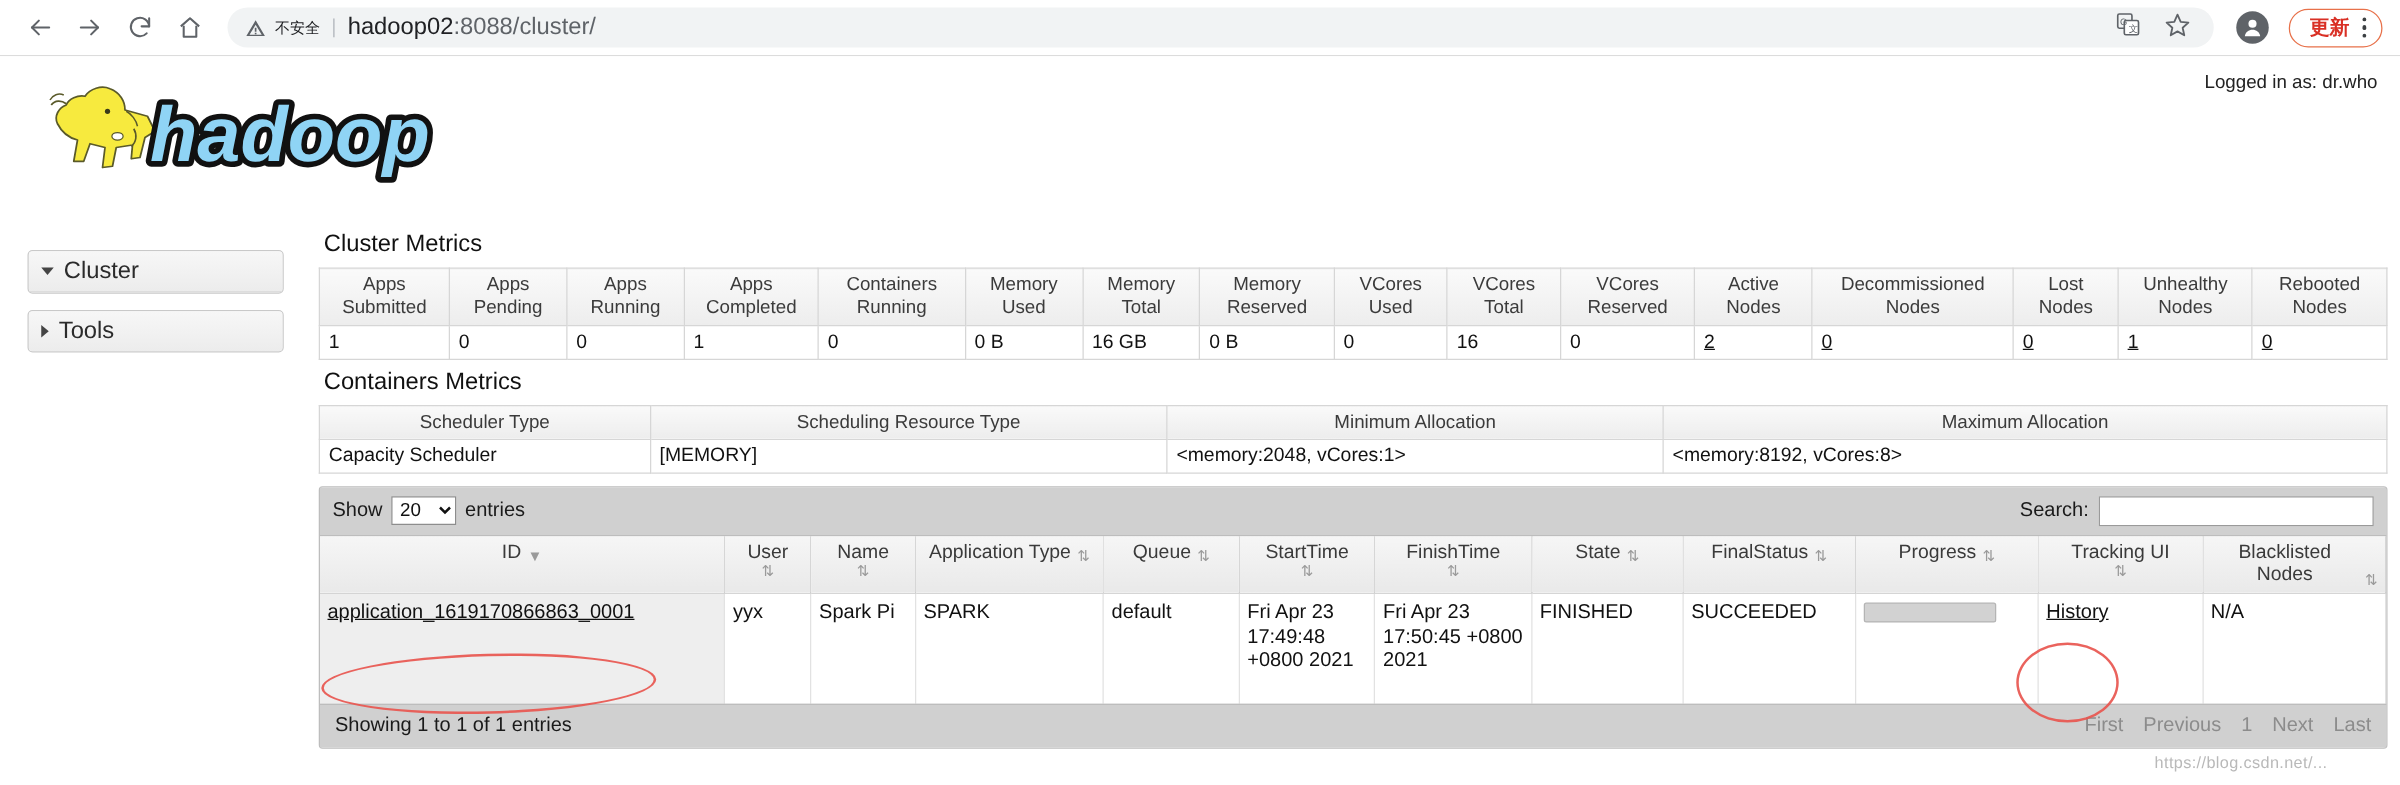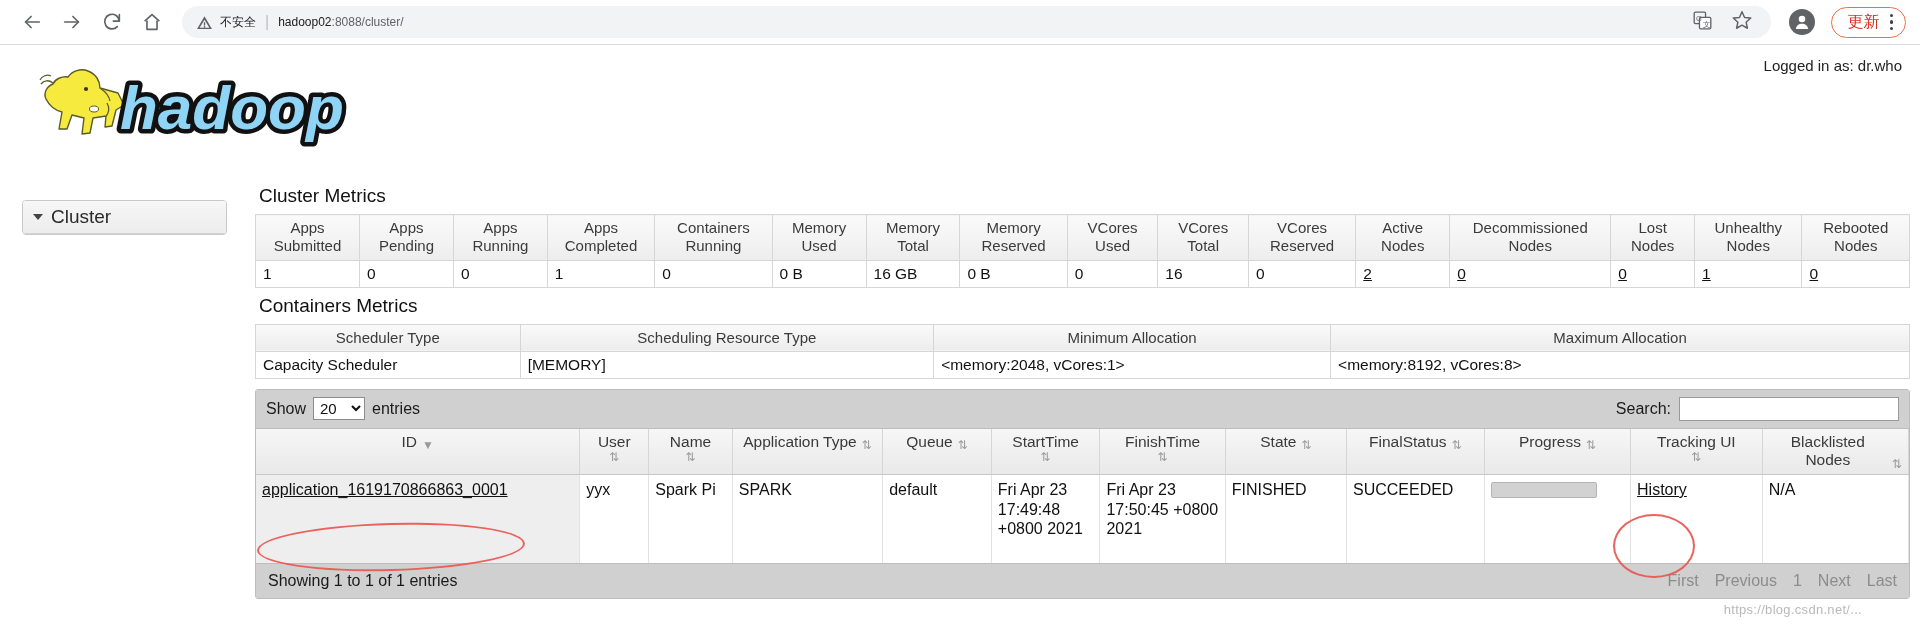--- a/index.html
+++ b/index.html
@@ -29,24 +29,24 @@
   .nav-btn svg{ display:block; }
   .omnibox{
     flex:1 1 auto; height:32px; margin:0 10px 0 8px;
     background:#f1f3f4; border-radius:16px;
     display:flex; align-items:center;
     padding:0 14px; position:relative;
   }
   .warn-icon{ margin-right:7px; display:flex; align-items:center; color:#5f6368;}
   .not-secure{ font-size:12px; color:#202124; white-space:nowrap; }
   .url-sep{ color:#bdc1c6; margin:0 9px; font-size:16px; }
-  .url-text{ font-size:12px; color:#202124; white-space:nowrap; }
+  .url-text{ font-size:19px; color:#202124; white-space:nowrap; }
   .url-text .dim{ color:#5f6368; }
   .omni-actions{ margin-left:auto; display:flex; align-items:center; gap:18px; padding-right:4px;}
-  .tb-right{ display:flex; align-items:center; gap:16px; padding-left:8px; }
+  .tb-right{ display:flex; align-items:center; gap:16px; padding-left:8px;font-weight:bold; }
   .avatar-icon{ width:26px;height:26px;border-radius:50%;background:#5f6368;display:flex;align-items:center;justify-content:center;}
   .update-pill{
     display:flex; align-items:center; gap:10px;
     border:1.6px solid #e8714a; border-radius:18px;
     padding:4px 12px 4px 16px; cursor:pointer;
   }
   .update-pill .lbl{ color:#d93025; font-size:16px; }
   .kebab{ display:flex; flex-direction:column; gap:3px; align-items:center; }
   .kebab i{ width:3.5px;height:3.5px;border-radius:50%;background:#3c4043;display:block;}
 
@@ -281,20 +281,26 @@
       </g>
     </svg>
   </div>
 
 
   <div class="sidebar">
     <div class="sb-panel">
       <div class="sb-head">
         <span class="caret-down"></span>
         <span>Cluster</span>
+      </div>
+    </div>
+    <div class="sb-panel tools">
+      <div class="sb-head tools-head">
+        <span class="caret-right"></span>
+        <span>Tools</span>
       </div>
     </div>
   </div>
 
   <div class="main">
 
     <div class="sec-title">Cluster Metrics</div>
     <table class="grid">
       <colgroup>
         <col style="width:6.2%">

